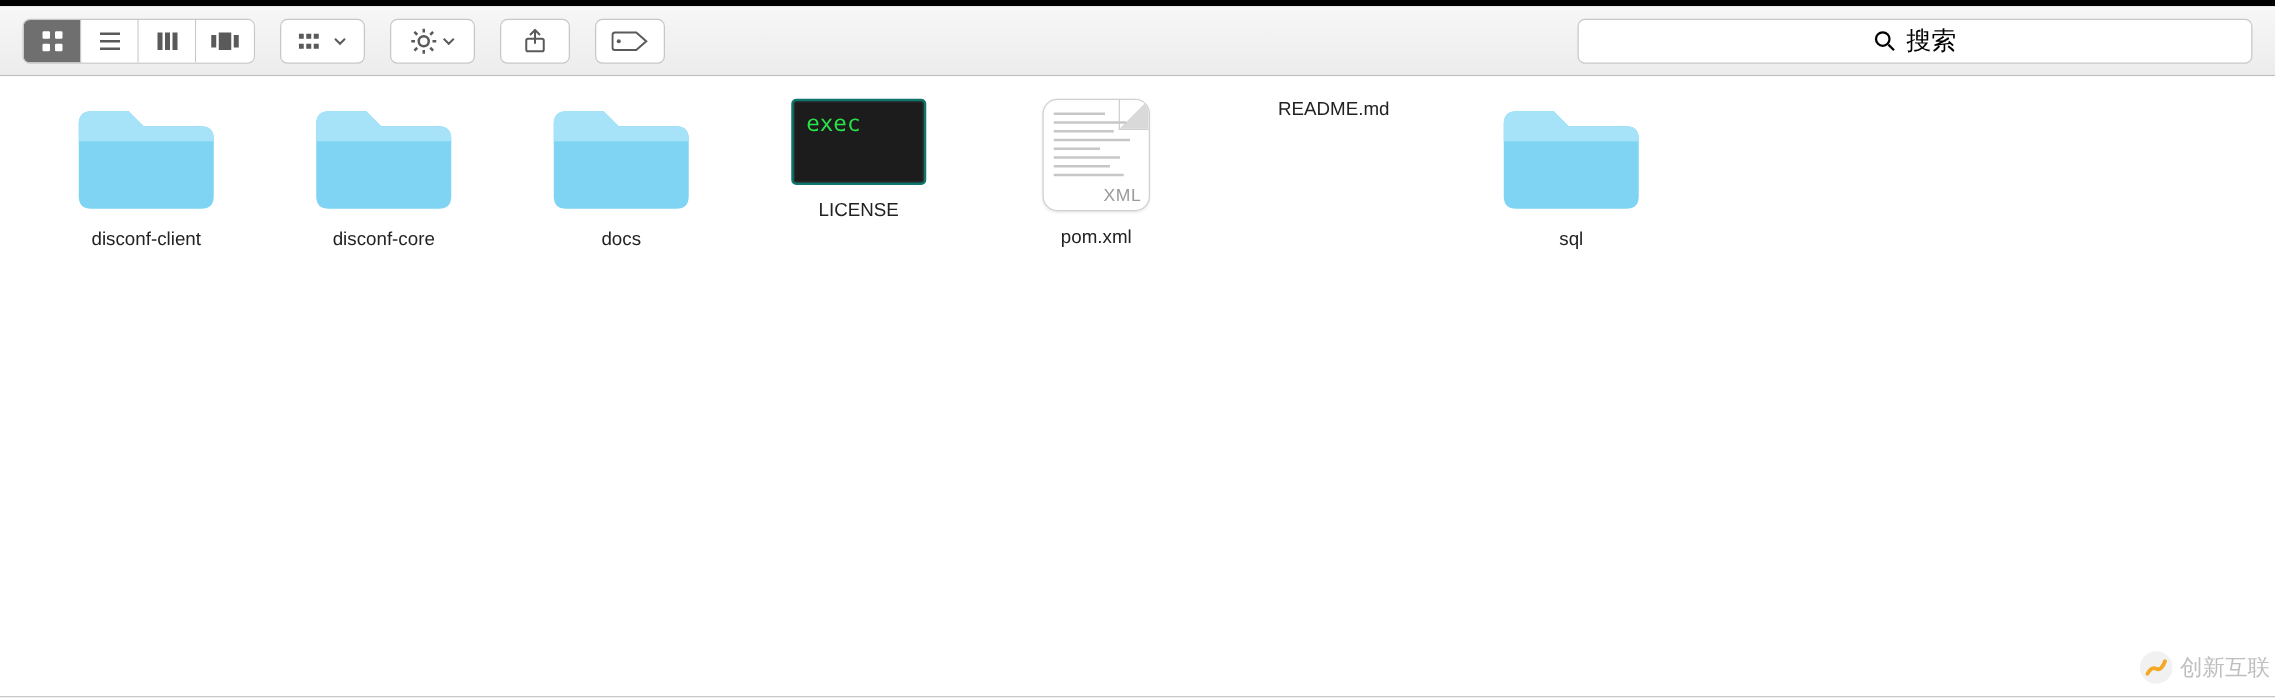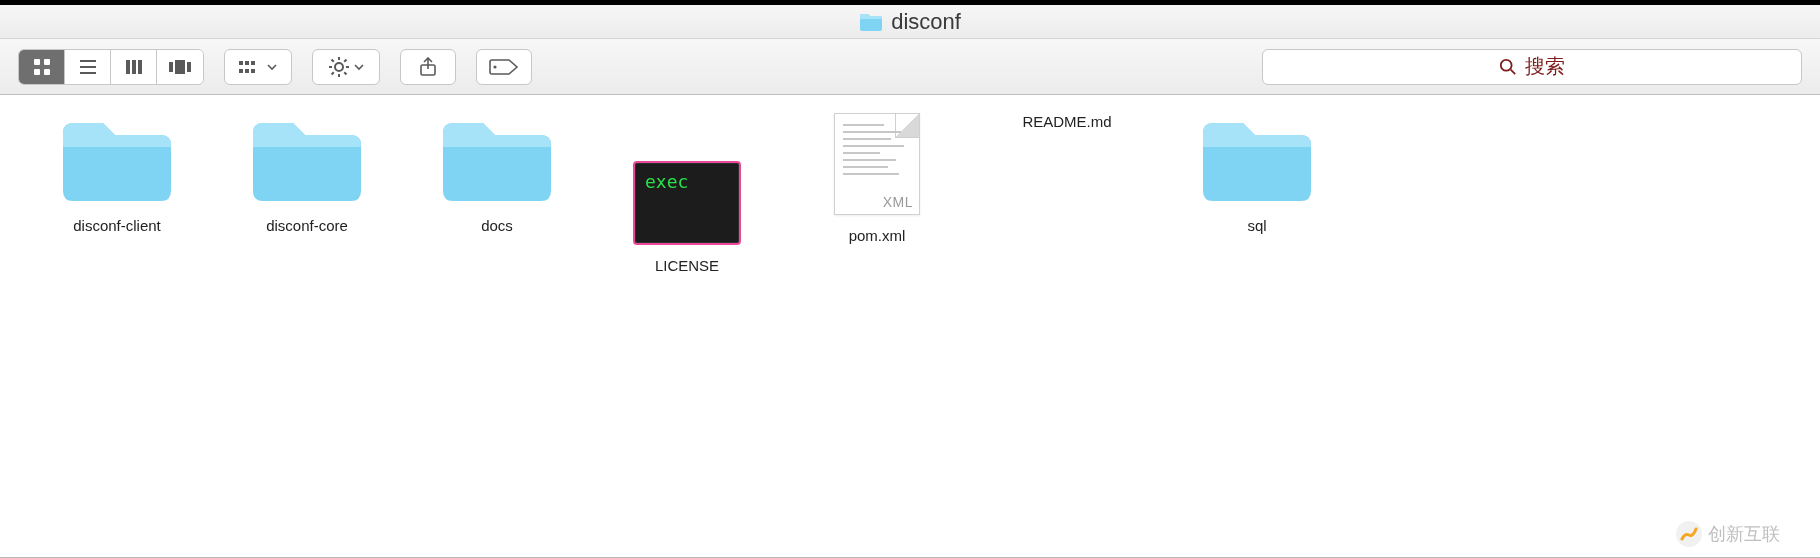--- a/index.html
+++ b/index.html
@@ -21,66 +21,55 @@
   }
   .seggroup { display: inline-flex; border: 1px solid #c7c7c7; border-radius: 6px; overflow: hidden; background: #fff; height: 36px; }
   .segbtn { width: 46px; height: 100%; display: flex; align-items: center; justify-content: center; border-right: 1px solid #c7c7c7; background: #fff; color: #5a5a5a; }
   .segbtn:last-child { border-right: none; }
   .segbtn.active { background: #6f6f6f; color: #fff; }
   .singlebtn { width: 56px; height: 36px; border:1px solid #c7c7c7; border-radius:6px; background:#fff; display:flex; align-items:center; justify-content:center; color:#5a5a5a; }
   .singlebtn.wide { width: 68px; }
   .spacer { flex: 1; }
   .searchbox {
     width: 540px; height: 36px; border:1px solid #c7c7c7; border-radius: 6px;
-    background: #fff; display:flex; align-items:center; justify-content:center; color:#7f1d1d;
+    background: #fff; display:flex; align-items:center; justify-content:center; color:#000000;
     font-size: 20px; gap: 8px;
   }
   .searchbox svg { width: 18px; height: 18px; }
   .content {
     padding: 18px 22px; height: calc(100% - 5px - 34px - 56px);
     overflow: auto; background: #fff;
   }
   .grid {
     display: grid; grid-template-columns: repeat(7, 190px); gap: 56px 0;
   }
   .item { width: 190px; display:flex; flex-direction:column; align-items:center; gap:12px; cursor: default; }
   .item-label { font-size: 15px; color: #222; text-align:center; white-space: nowrap; }
   .folder-icon { width: 120px; height: 92px; }
-  .exec-icon { width: 108px; height: 84px; border: 2px solid #ec4899; border-radius: 4px; background: #1c1c1c; display:flex; align-items:flex-start; justify-content:flex-start; padding:8px 10px; box-shadow: 0 0 0 1px #2d2d2d inset; margin-top: 48px; }
+  .exec-icon { width: 108px; height: 69px; border: 2px solid #0f766e; border-radius: 4px; background: #1c1c1c; display:flex; align-items:flex-start; justify-content:flex-start; padding:8px 10px; box-shadow: 0 0 0 1px #2d2d2d inset; }
   .exec-icon span { color:#29e24a; font-family: Menlo, monospace; font-size:18px; }
-  .doc-icon { width: 86px; height: 102px; background:#fff; border:1px solid #d0d0d0; border-radius:0; position:relative; box-shadow: 0 1px 2px rgba(0,0,0,.08); overflow:hidden; }
+  .doc-icon { width: 86px; height: 90px; background:#fff; border:1px solid #d0d0d0; border-radius:12px; position:relative; box-shadow: 0 1px 2px rgba(0,0,0,.08); overflow:hidden; }
   .doc-fold { position:absolute; top:0; right:0; width:24px; height:24px; background: linear-gradient(135deg, #fff 0 48%, #d9d9d9 50% 100%); border-left:1px solid #d0d0d0; border-bottom:1px solid #d0d0d0; }
   .doc-lines { position:absolute; top:10px; left:8px; right:8px; bottom:26px; }
   .doc-lines div { height:2px; background:#c7c7c7; margin-bottom:5px; }
   .doc-lines div:nth-child(1){width:60%} .doc-lines div:nth-child(2){width:85%} .doc-lines div:nth-child(3){width:70%}
   .doc-lines div:nth-child(4){width:90%} .doc-lines div:nth-child(5){width:55%} .doc-lines div:nth-child(6){width:78%}
   .doc-lines div:nth-child(7){width:66%} .doc-lines div:nth-child(8){width:82%}
   .doc-ext { position:absolute; bottom:4px; right:6px; font-size:14px; color:#9a9a9a; letter-spacing:.5px; font-family: Arial, sans-serif; }
-  .watermark { position:absolute; right:40px; bottom:10px; display:flex; align-items:center; gap:6px; font-size:18px; color:#bfbfbf; }
+  .watermark { position:absolute; right:4px; bottom:10px; display:flex; align-items:center; gap:6px; font-size:18px; color:#bfbfbf; }
   .watermark .dot { width:26px; height:26px; border-radius:50%; background:#f1f1f1; display:flex; align-items:center; justify-content:center; }
   .watermark .dot svg { width:18px; height:18px; }
   svg { display:block; }
 </style>
 </head>
 <body>
 
 <div class="window">
   <div class="topbar"></div>
 
-  <div class="titlebar">
-    <div class="folder-chip">
-      <span class="folder-mini">
-        <svg viewBox="0 0 24 20">
-            <path d="M1 4 Q1 2 3 2 H9 L11 4 H21 Q23 4 23 6 V17 Q23 19 21 19 H3 Q1 19 1 17 Z" fill="#7fd4f3"></path>
-            <path d="M1 4 Q1 2 3 2 H9 L11 4 H21 Q23 4 23 6 V7 H1 Z" fill="#a6e2f8"></path>
-          </svg>
-      </span>
-      <span>disconf</span>
-    </div>
-  </div>
 
   <div class="toolbar">
     <div class="seggroup">
       <div class="segbtn active">
         <svg width="20" height="20" viewBox="0 0 20 20">
             <rect x="2" y="2" width="6" height="6" rx="1" fill="currentColor"></rect>
             <rect x="12" y="2" width="6" height="6" rx="1" fill="currentColor"></rect>
             <rect x="2" y="12" width="6" height="6" rx="1" fill="currentColor"></rect>
             <rect x="12" y="12" width="6" height="6" rx="1" fill="currentColor"></rect>
           </svg>

